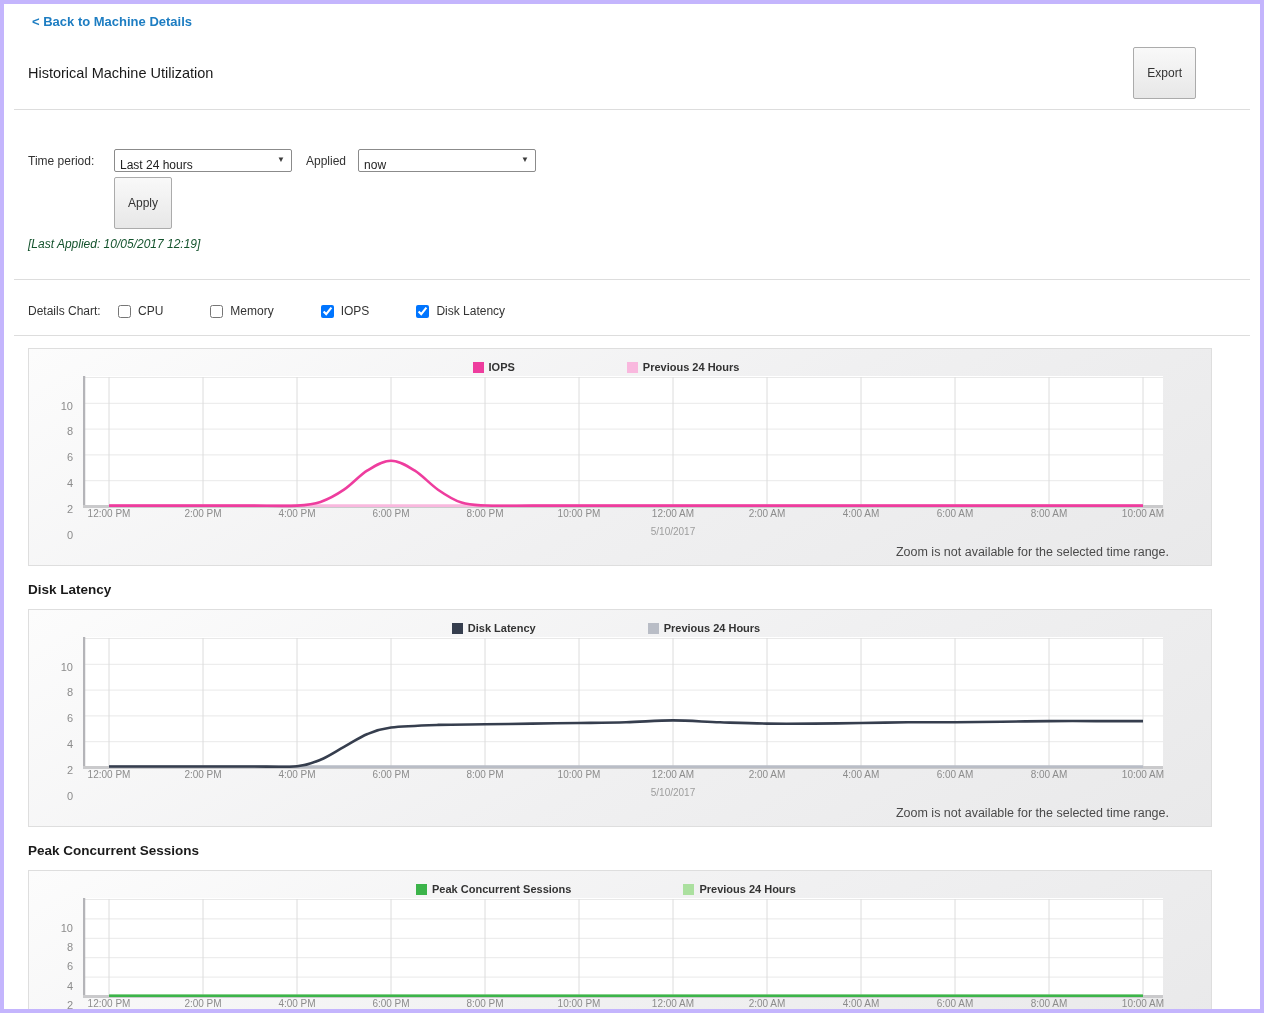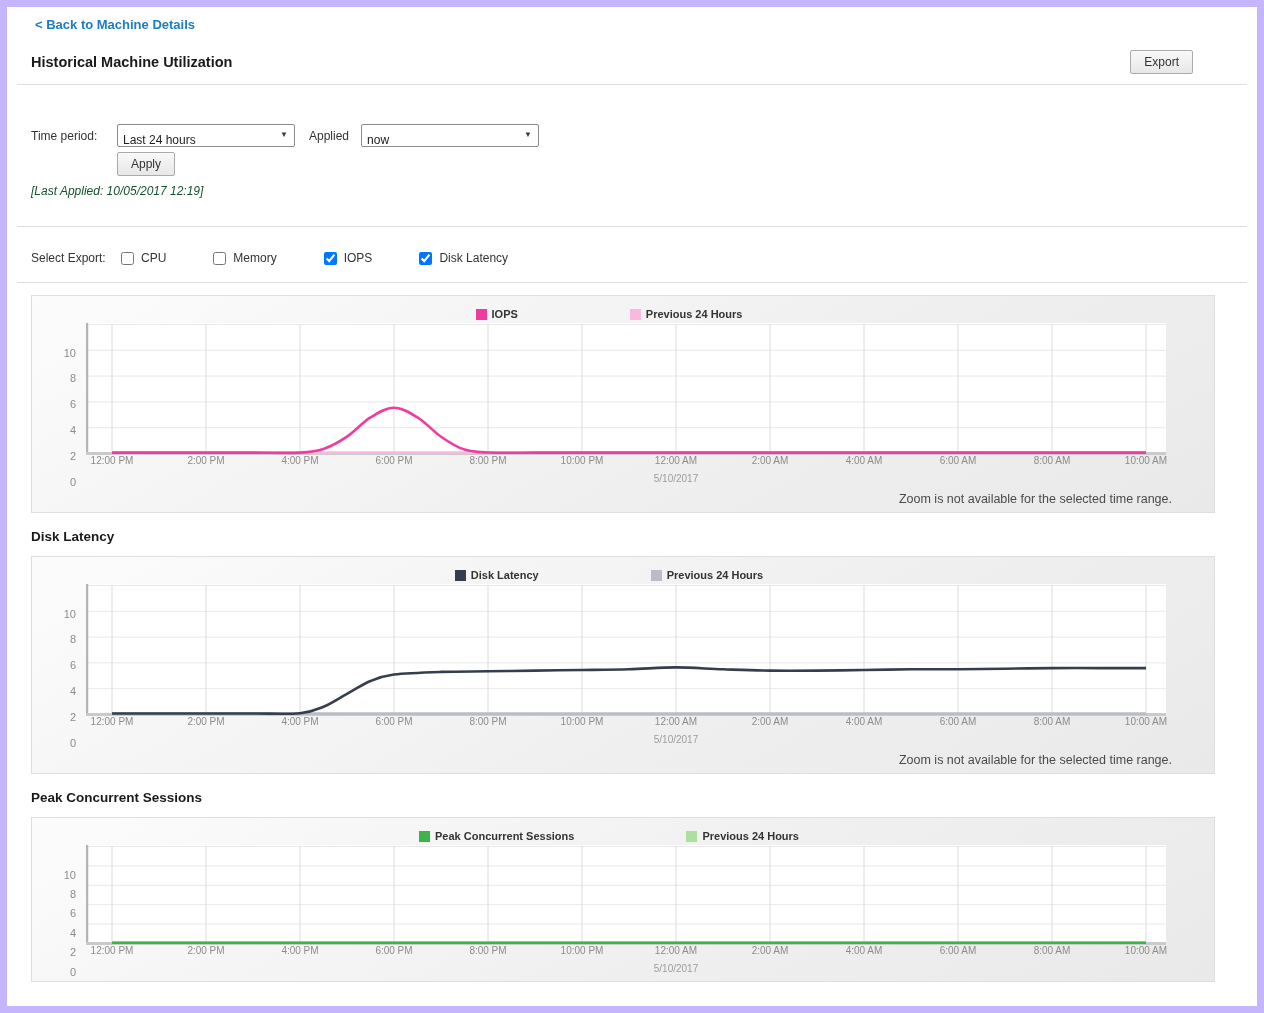--- a/index.html
+++ b/index.html
@@ -1,23 +1,23 @@
 <!DOCTYPE html>
 <html><head>
 <meta charset="utf-8">
 <style>
   * { margin:0; padding:0; box-sizing:border-box; }
   html,body { width:1264px; height:1013px; background:#fff; font-family:"Liberation Sans", sans-serif; }
-  .page { width:1264px; height:1013px; border:7px solid #c4b5fd; background:#fff; overflow:hidden; }
+  .page { width:1264px; height:1013px; border:4px solid #c4b5fd; background:#fff; overflow:hidden; }
 
   .hdr { padding:8px 12px 0 12px; }
   .back-link { display:inline-block; margin-left:16px; color:#1d7dc2; font-weight:bold; font-size:13px; text-decoration:none; cursor:pointer; }
   .title-row { display:flex; align-items:center; justify-content:space-between; margin-top:17px; padding:0 52px 0 12px; }
-  .page-title { font-size:14.5px; font-weight:bold; color:#1a1a1a; }
-  .btn { font-family:"Liberation Sans",sans-serif; font-size:12px; color:#333; background:linear-gradient(#f9f9f9,#e7e7e7); border:1px solid #ababab; border-radius:2px; padding:4px 13px; cursor:pointer; }
+  .page-title { font-size:14.5px; font-weight:normal; color:#1a1a1a; }
+  .btn { font-family:"Liberation Sans",sans-serif; font-size:12px; color:#333; background:linear-gradient(#f9f9f9,#e7e7e7); border:1px solid #ababab; border-radius:2px; padding:18px 13px; cursor:pointer; }
   hr.sep { border:none; border-top:1px solid #ddd; margin:10px 10px 0 10px; }
 
   .filters { padding:0 30px 0 24px; margin-top:39px; }
   .filters-row { display:flex; align-items:center; }
   .flabel { font-size:12px; color:#333; }
   .flabel.tp { width:86px; }
   .select-wrap { position:relative; display:inline-block; }
   .select-wrap::after { content:"▼"; position:absolute; right:7px; top:6px; font-size:8px; color:#3c3c3c; pointer-events:none; }
   select.sel { appearance:none; -webkit-appearance:none; width:178px; height:23px; border:1px solid #8b8b8b; border-radius:2px; background:#fff; font-family:"Liberation Sans",sans-serif; font-size:12px; color:#222; padding:8px 18px 0 5px; }
   .ending-lbl { margin:0 12px 0 14px; }
@@ -80,21 +80,21 @@
       </span>
     </div>
     <div class="apply-row">
       <button class="btn apply-btn">Apply</button>
       <span class="last-applied">[Last Applied: 10/05/2017 12:19]</span>
     </div>
   </div>
   <hr class="sep" style="margin-top:28px;">
 
   <div class="chart-select-row">
-    <span class="flabel">Select Export:</span>
+    <span class="flabel">Details Chart:</span>
     <span class="cb-group g0">
       <input type="checkbox" id="cb-cpu" style="">
       <label for="cb-cpu">CPU</label>
     </span>
     <span class="cb-group">
       <input type="checkbox" id="cb-mem" style="">
       <label for="cb-mem">Memory</label>
     </span>
     <span class="cb-group">
       <input type="checkbox" id="cb-iops" checked="" style="">

